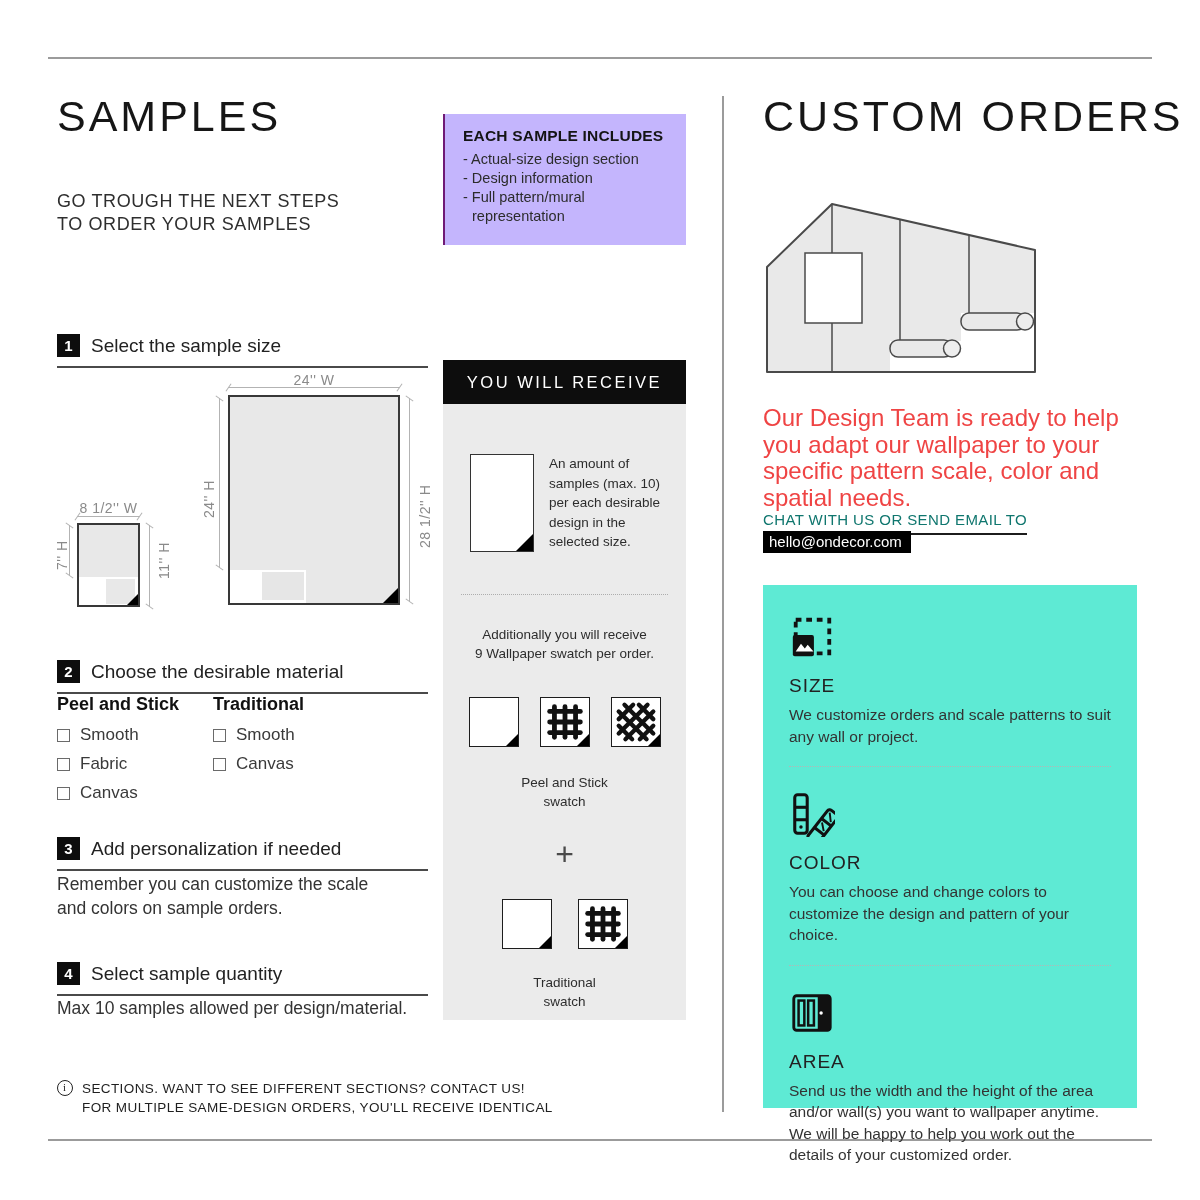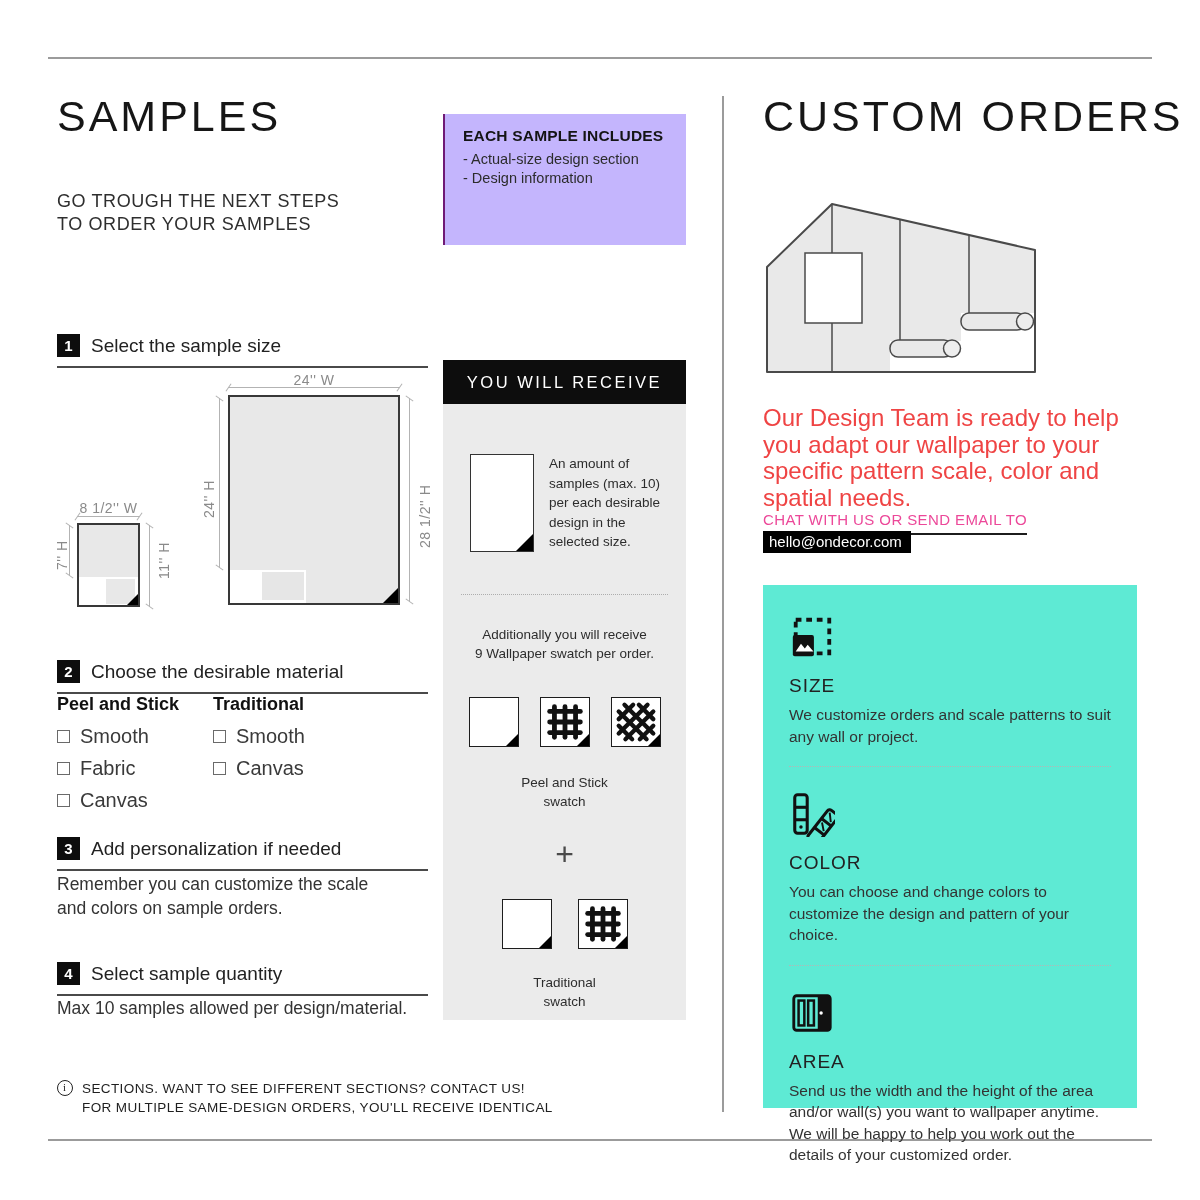--- a/index.html
+++ b/index.html
@@ -45,21 +45,21 @@
       background:#b3b3b3; transform:rotate(35deg); }
   .measure-h::before { left:0; } .measure-h::after { right:0; }
   .measure-v { position:absolute; width:1px; background:#b3b3b3; }
   .measure-v::before, .measure-v::after { content:''; position:absolute; left:-4px; width:9px; height:1px;
       background:#b3b3b3; transform:rotate(35deg); }
   .measure-v::before { top:0; } .measure-v::after { bottom:0; }
 
   
   .mat-col { position:absolute; }
   .mat-title { font-size:18px; font-weight:700; color:#111; margin-bottom:10px; }
-  .mat-opt { display:flex; align-items:center; font-size:20px; color:#3a3a3a; margin-bottom:9px; }
+  .mat-opt { display:flex; align-items:center; font-size:17px; color:#3a3a3a; margin-bottom:9px; }
   .cb { width:13px; height:13px; border:1.5px solid #6a6a6a; margin-right:10px; flex:0 0 auto; }
 
   .body-text { font-size:17.5px; color:#333; line-height:24px; }
 
   
   .footnote { position:absolute; left:57px; top:1079px; display:flex; gap:9px; }
   .info-icon { width:16px; height:16px; border:1.5px solid #222; border-radius:50%; flex:0 0 auto;
                margin-top:1px; position:relative; }
   .info-icon::before { content:'i'; position:absolute; left:0; top:-1px; width:13px; height:13px;
       font-family:"Liberation Serif", serif; font-size:11px; color:#222; text-align:center; line-height:14px; }
@@ -83,21 +83,21 @@
   .center-txt { text-align:center; font-size:13.5px; color:#2d2d2d; line-height:19px; }
   .swatch-row { display:flex; justify-content:center; gap:21px; }
   .swatch { position:relative; width:50px; height:50px; background:#fff; border:1.5px solid #1d1d1d; }
   .swatch svg { display:block; width:100%; height:100%; }
   .swatch .fold { border-left-width:12px; border-bottom-width:12px; }
   .plus-sign { text-align:center; font-size:32px; font-weight:300; color:#4a4a4a; line-height:30px; }
 
   
   .custom-intro { position:absolute; left:763px; top:405px; width:360px; font-size:24px;
       color:#ef4444; line-height:26.5px; }
-  .chat-label { position:absolute; left:763px; top:511px; font-size:15px; letter-spacing:.4px; color:#ec4899;
+  .chat-label { position:absolute; left:763px; top:511px; font-size:15px; letter-spacing:.4px; color:#0f766e;
       border-bottom:2px solid #1c1c1c; padding-bottom:5px; }
   .email-badge { position:absolute; left:763px; top:531px; background:#000; color:#fff;
       font-size:15px; padding:2px 9px 3px 6px; }
 
   .features-card { position:absolute; left:763px; top:585px; width:374px; height:523px;
       background:#5eead4; padding:29px 26px 0 26px; }
   .feat-icon { display:block; width:46px; height:46px; margin-bottom:15px; }
   .feat-title { font-size:19px; letter-spacing:1px; color:#222; margin-bottom:7px; font-weight:400; }
   .feat-text { font-size:15.5px; color:#333; line-height:21.5px; }
   .feat-div { border-top:1px dotted #b5b5b5; margin:19px 0 24px 0; }
@@ -201,20 +201,21 @@
     <div>
       <div class="footnote-line">SECTIONS. WANT TO SEE DIFFERENT SECTIONS? CONTACT US!</div>
       <div class="footnote-line">FOR MULTIPLE SAME-DESIGN ORDERS, YOU'LL RECEIVE IDENTICAL</div>
     </div>
   </div>
 
   <div class="includes-box">
     <div class="includes-title">EACH SAMPLE INCLUDES</div>
     <div class="inc-item">- Actual-size design section</div>
     <div class="inc-item">- Design information</div>
+    <div class="inc-item">- Full pattern/mural representation</div>
   </div>
 
   <div class="receive-panel">
     <div class="receive-header">YOU WILL RECEIVE</div>
     <div class="receive-body">
 
       <div class="sample-fig-row">
         <div class="sample-sheet">
           <div class="fold"></div>
         </div>

